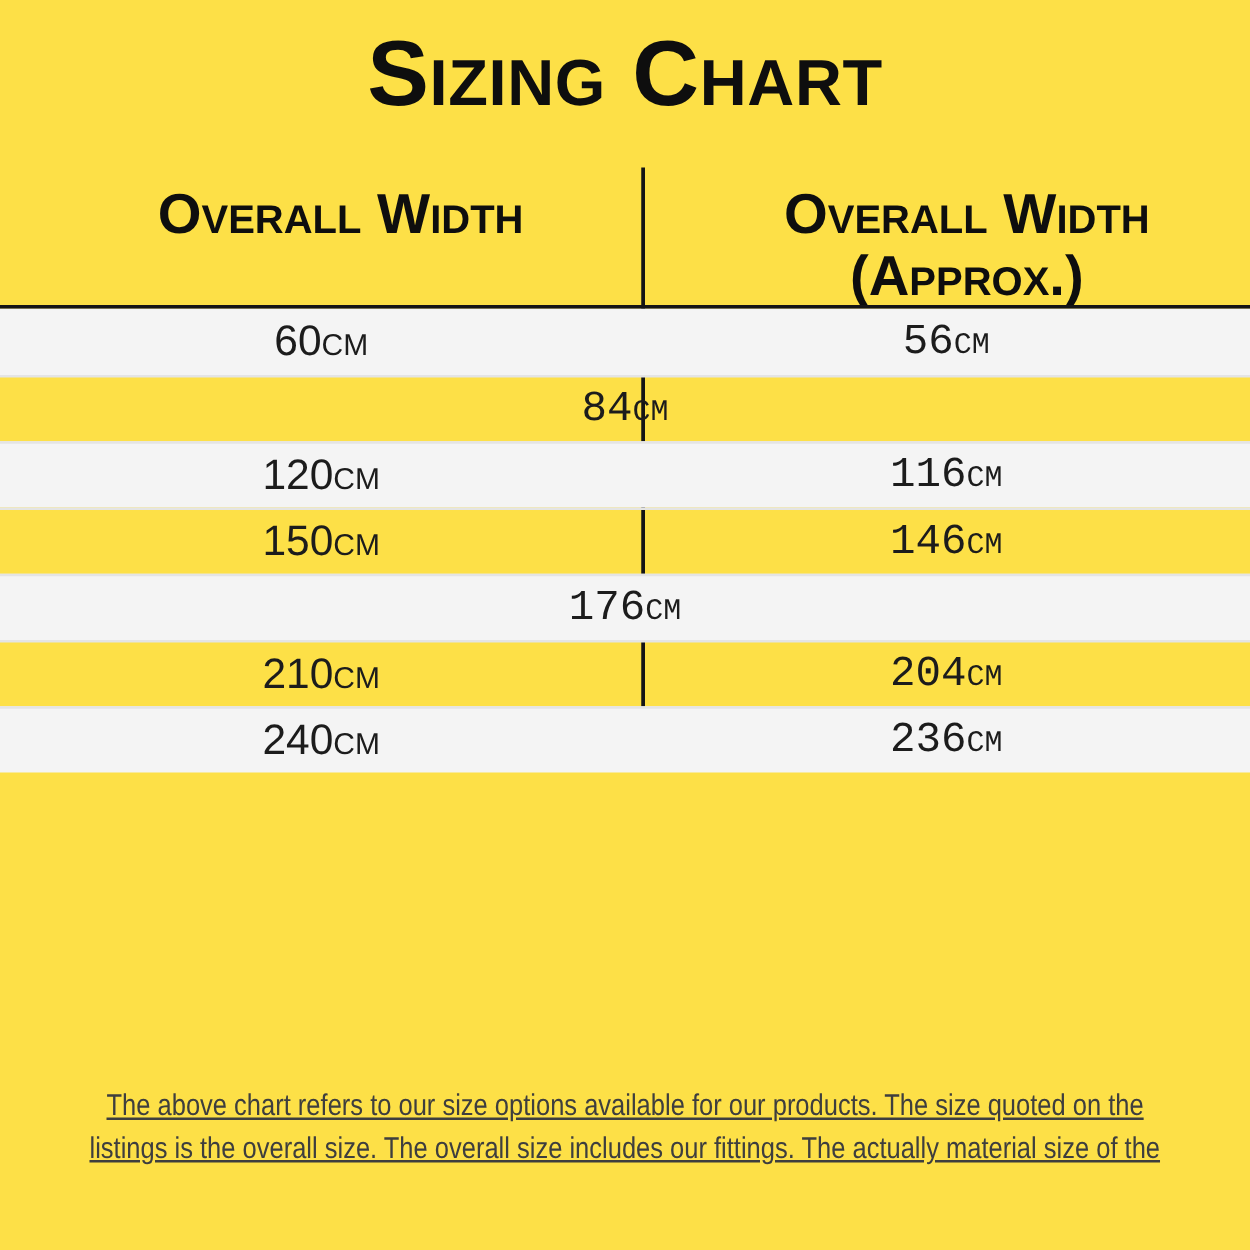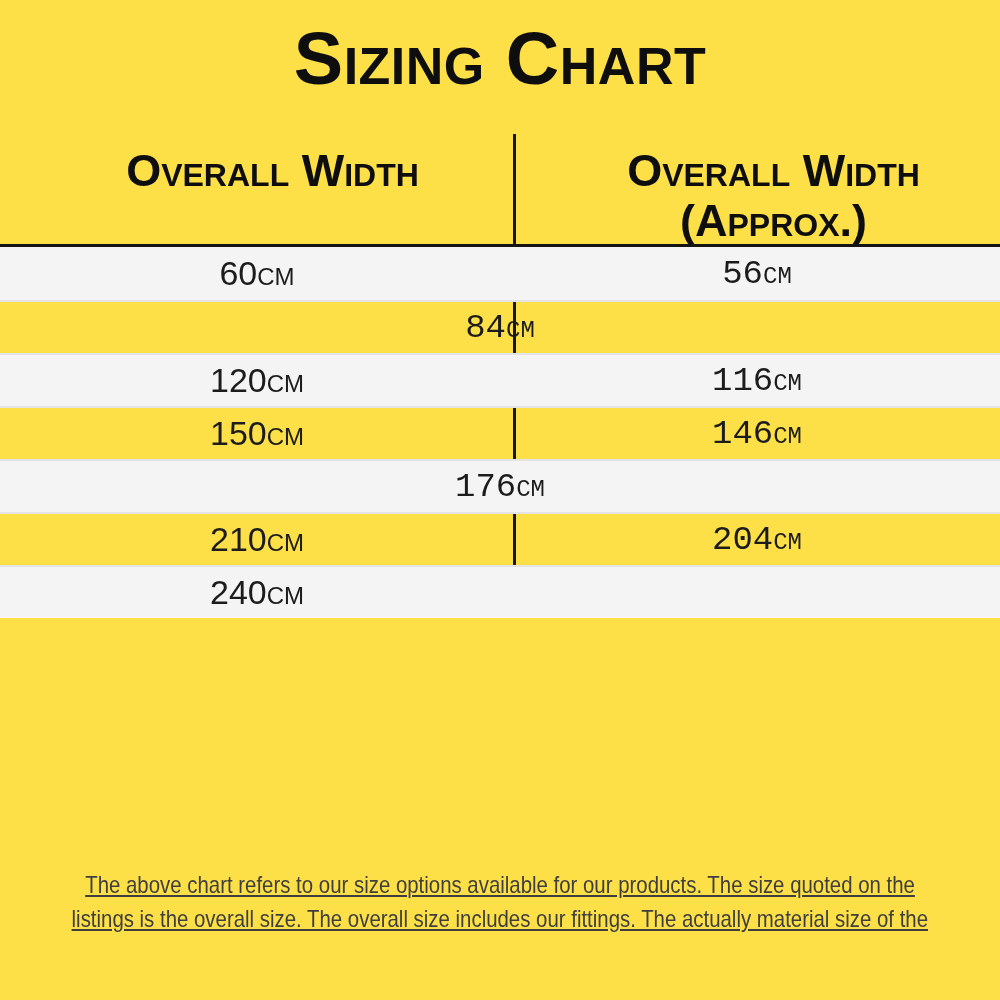--- a/index.html
+++ b/index.html
@@ -123,20 +123,21 @@
     </div>
     <div class="row alt">
       <div class="cell c2">176cm</div>
     </div>
     <div class="row">
       <div class="cell c1">210cm</div>
       <div class="cell c2">204cm</div>
     </div>
     <div class="row alt">
       <div class="cell c1">240cm</div>
+      <div class="cell c2">236cm</div>
     </div>
   </div>
 
   <div class="footer">
     <div class="fline">
         <span>The above chart refers to our size options available for our products. The size quoted on the</span>
       </div>
     <div class="fline">
         <span>listings is the overall size. The overall size includes our fittings. The actually material size of the</span>
       </div>

